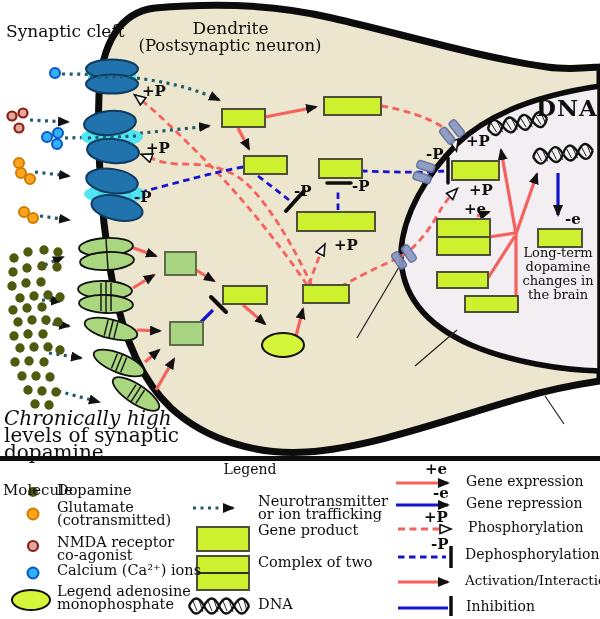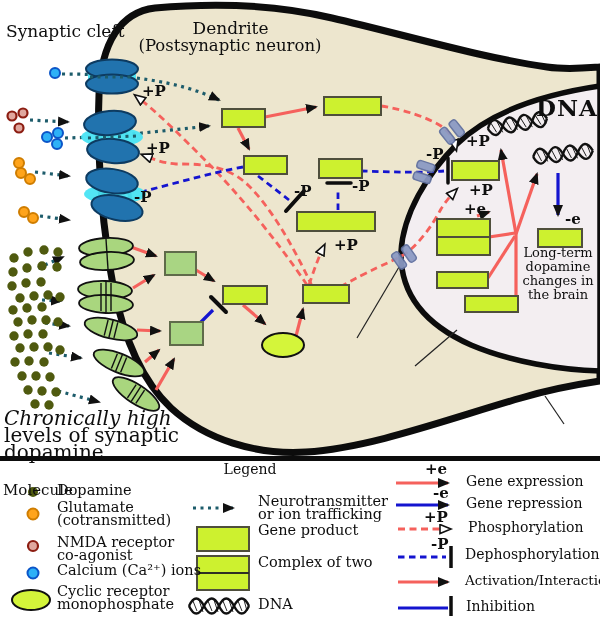--- a/index.html
+++ b/index.html
@@ -329,21 +329,21 @@
 <div class="t fs155" style="left:4px;top:425px">levels of synaptic</div>
 <div class="t fs155" style="left:4px;top:442px">dopamine</div>
 
 <div class="t fs15" style="left:3px;top:464px">Molecule</div>
 <div class="t fs145" style="left:57px;top:483px">Dopamine</div>
 <div class="t fs145" style="left:57px;top:500px">Glutamate</div>
 <div class="t fs145" style="left:57px;top:513px">(cotransmitted)</div>
 <div class="t fs145" style="left:57px;top:535px">NMDA receptor</div>
 <div class="t fs145" style="left:57px;top:548px">co-agonist</div>
 <div class="t fs145" style="left:57px;top:563px">Calcium (Ca²⁺) ions</div>
-<div class="t fs145" style="left:57px;top:584px">Cyclic receptor</div>
+<div class="t fs145" style="left:57px;top:584px">Legend adenosine</div>
 <div class="t fs145" style="left:57px;top:597px">monophosphate</div>
 
 <div class="t leg-h ctr" style="left:200px;top:462px;width:100px">Legend</div>
 <div class="t fs145" style="left:258px;top:494px">Neurotransmitter</div>
 <div class="t fs145" style="left:258px;top:507px">or ion trafficking</div>
 <div class="t fs145" style="left:258px;top:523px">Gene product</div>
 <div class="t fs145" style="left:258px;top:555px">Complex of two</div>
 <div class="t fs145" style="left:258px;top:597px">DNA</div>
 
 <div class="t sym" style="left:425px;top:462px">+e</div>

